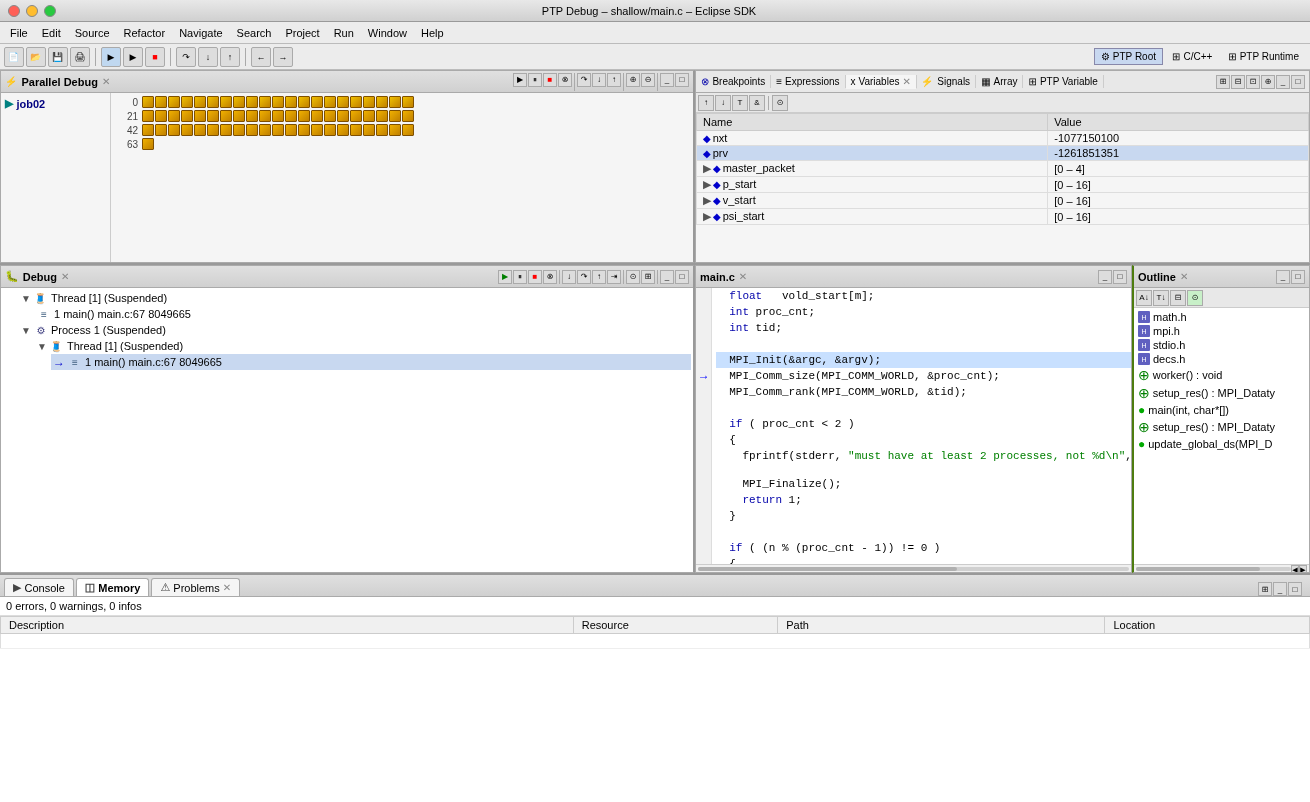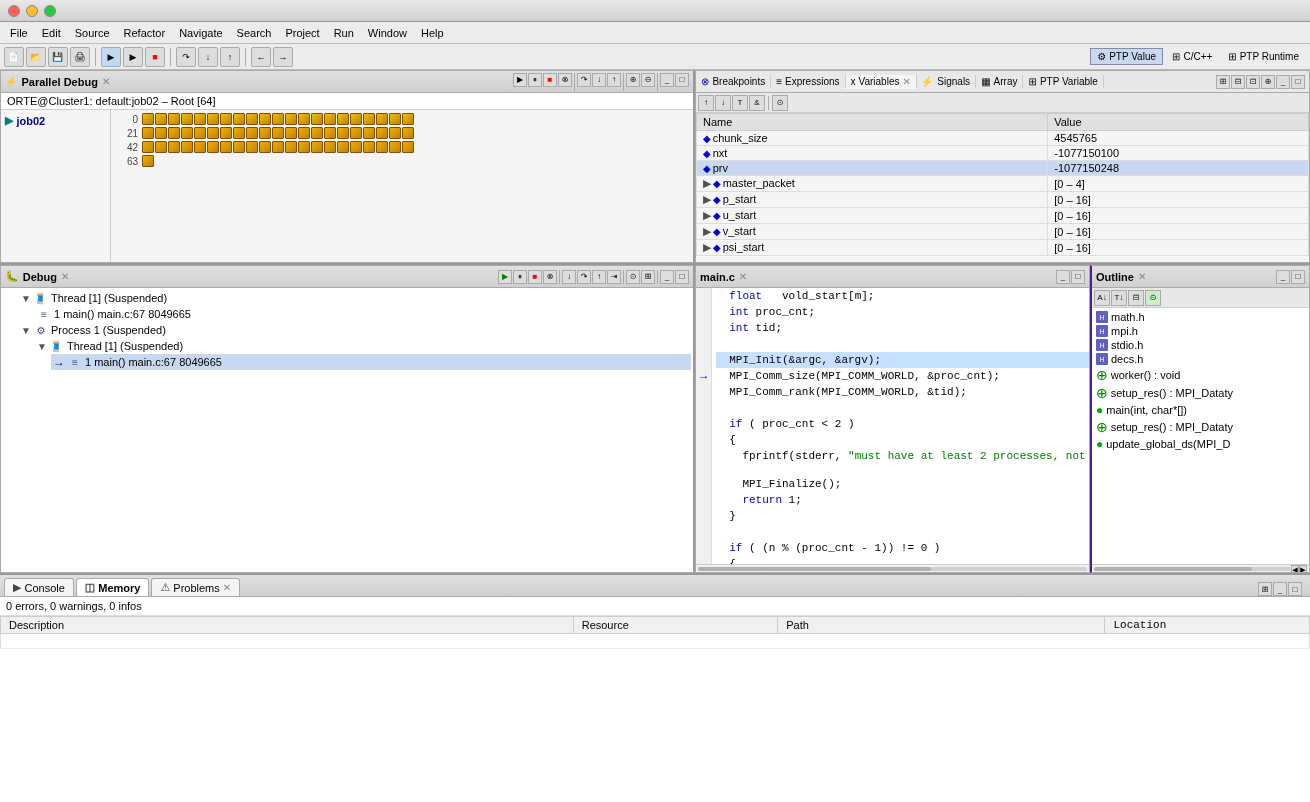--- a/index.html
+++ b/index.html
@@ -81,20 +81,21 @@
   </style>
 </head>
 <body>
 
 <div class="title-bar">
   <div class="title-bar-buttons">
     <span class="title-btn btn-close"></span>
     <span class="title-btn btn-min"></span>
     <span class="title-btn btn-max"></span>
   </div>
+  <div class="title-bar-title">PTP Debug – shallow/main.c – Eclipse SDK</div>
   <div style="width:60px"></div>
 </div>
 
 <div class="menu-bar">
   <span class="menu-item">File</span>
   <span class="menu-item">Edit</span>
   <span class="menu-item">Source</span>
   <span class="menu-item">Refactor</span>
   <span class="menu-item">Navigate</span>
   <span class="menu-item">Search</span>
@@ -119,21 +120,21 @@
   <div class="tb-btn">↓</div>
   <div class="tb-btn">↑</div>
   <div class="tb-separator"></div>
   <div class="tb-btn">←</div>
   <div class="tb-btn">→</div>
   <div class="tb-spacer"></div>
 
   <div style="display:flex; align-items:center; gap:2px;">
     <div class="persp-tab" style="background:#c8d8f0; border:1px solid #88a; font-size:10px; padding:2px 6px;">
       <span>⚙</span>
-      <span>PTP Value</span>
+      <span>PTP Root</span>
     </div>
     <div class="persp-tab" style="font-size:10px; padding:2px 6px;">
       <span>⊞</span>
       <span>C/C++</span>
     </div>
     <div class="persp-tab" style="font-size:10px; padding:2px 6px;">
       <span>⊞</span>
       <span>PTP Runtime</span>
     </div>
   </div>
@@ -158,21 +159,20 @@
           <button class="panel-ctrl">↓</button>
           <button class="panel-ctrl">↑</button>
           <div class="tb-separator" style="margin:0 1px;"></div>
           <button class="panel-ctrl">⊕</button>
           <button class="panel-ctrl">⊖</button>
           <div class="tb-separator" style="margin:0 1px;"></div>
           <button class="panel-ctrl">_</button>
           <button class="panel-ctrl">□</button>
         </div>
       </div>
-      <div class="pd-breadcrumb">ORTE@Cluster1: default:job02 – Root [64]</div>
       <div class="pd-content" style="flex:1; overflow:hidden; display:flex;">
         <div class="pd-left">
           <div class="pd-job">
             <span style="color:#008080;">▶</span>
             <span>job02</span>
           </div>
         </div>
         <div class="pd-right">
 
           <div class="pd-row">
@@ -308,41 +308,33 @@
       <div class="var-table" style="flex:1; overflow:auto;">
         <table>
           <thead>
             <tr>
               <th>Name</th>
               <th>Value</th>
             </tr>
           </thead>
           <tbody>
             <tr>
-              <td><span class="var-diamond">◆</span>chunk_size</td>
-              <td>4545765</td>
-            </tr>
-            <tr>
               <td><span class="var-diamond">◆</span>nxt</td>
               <td>-1077150100</td>
             </tr>
             <tr class="selected">
               <td><span class="var-diamond">◆</span>prv</td>
-              <td>-1077150248</td>
+              <td>-1261851351</td>
             </tr>
             <tr>
               <td><span class="var-expand">▶</span><span class="var-diamond">◆</span>master_packet</td>
               <td>[0 – 4]</td>
             </tr>
             <tr>
               <td><span class="var-expand">▶</span><span class="var-diamond">◆</span>p_start</td>
-              <td>[0 – 16]</td>
-            </tr>
-            <tr>
-              <td><span class="var-expand">▶</span><span class="var-diamond">◆</span>u_start</td>
               <td>[0 – 16]</td>
             </tr>
             <tr>
               <td><span class="var-expand">▶</span><span class="var-diamond">◆</span>v_start</td>
               <td>[0 – 16]</td>
             </tr>
             <tr>
               <td><span class="var-expand">▶</span><span class="var-diamond">◆</span>psi_start</td>
               <td>[0 – 16]</td>
             </tr>
@@ -469,21 +461,21 @@
           </div>
         </div>
 
         <div style="height:8px; background:#f0f0f0; border-top:1px solid #ccc; display:flex; align-items:center; padding:0 2px;">
           <div style="flex:1; height:4px; background:#d0d0d0; border-radius:2px;">
             <div style="width:60%; height:4px; background:#b0b0b0; border-radius:2px;"></div>
           </div>
         </div>
       </div>
 
-      <div class="panel" style="width:220px; border-left:2px solid #4c1d95;">
+      <div class="panel" style="width:178px; border-left:2px solid #4d7c0f;">
         <div class="panel-header">
           <span class="panel-title">Outline</span>
           <span class="tab-close">✕</span>
           <div style="margin-left:auto; display:flex; gap:1px;">
             <button class="panel-ctrl">_</button>
             <button class="panel-ctrl">□</button>
           </div>
         </div>
         <div class="outline-toolbar">
           <button class="var-tb-btn">A↓</button>
@@ -563,21 +555,21 @@
       </div>
     </div>
     <div style="background:#fff; flex:1; display:flex; flex-direction:column; overflow:hidden;">
       <div style="padding:3px 6px; font-size:11px; border-bottom:1px solid #ddd;">0 errors, 0 warnings, 0 infos</div>
       <table class="problems-table">
         <thead>
           <tr>
             <th style="width:280px;">Description</th>
             <th style="width:100px;">Resource</th>
             <th style="width:160px;">Path</th>
-            <th style="width:100px;font-family:Liberation Mono, monospace;">Location</th>
+            <th style="width:100px;">Location</th>
           </tr>
         </thead>
         <tbody>
           <tr>
             <td colspan="4">&nbsp;</td>
           </tr>
         </tbody>
       </table>
     </div>
   </div>

